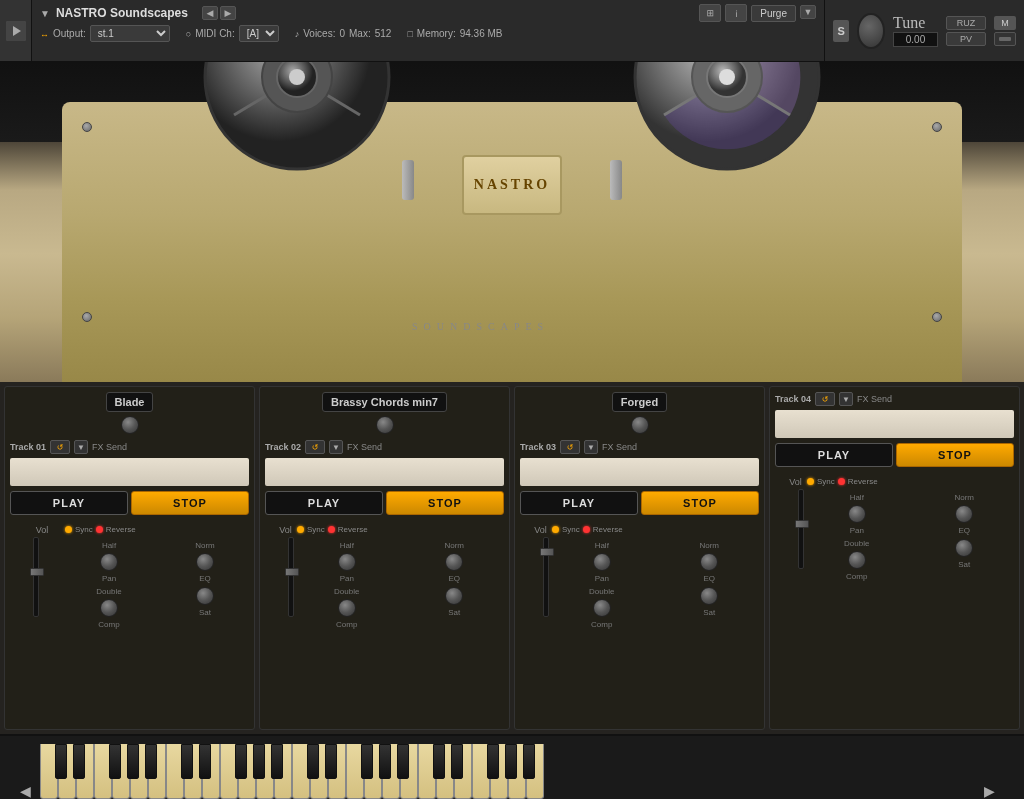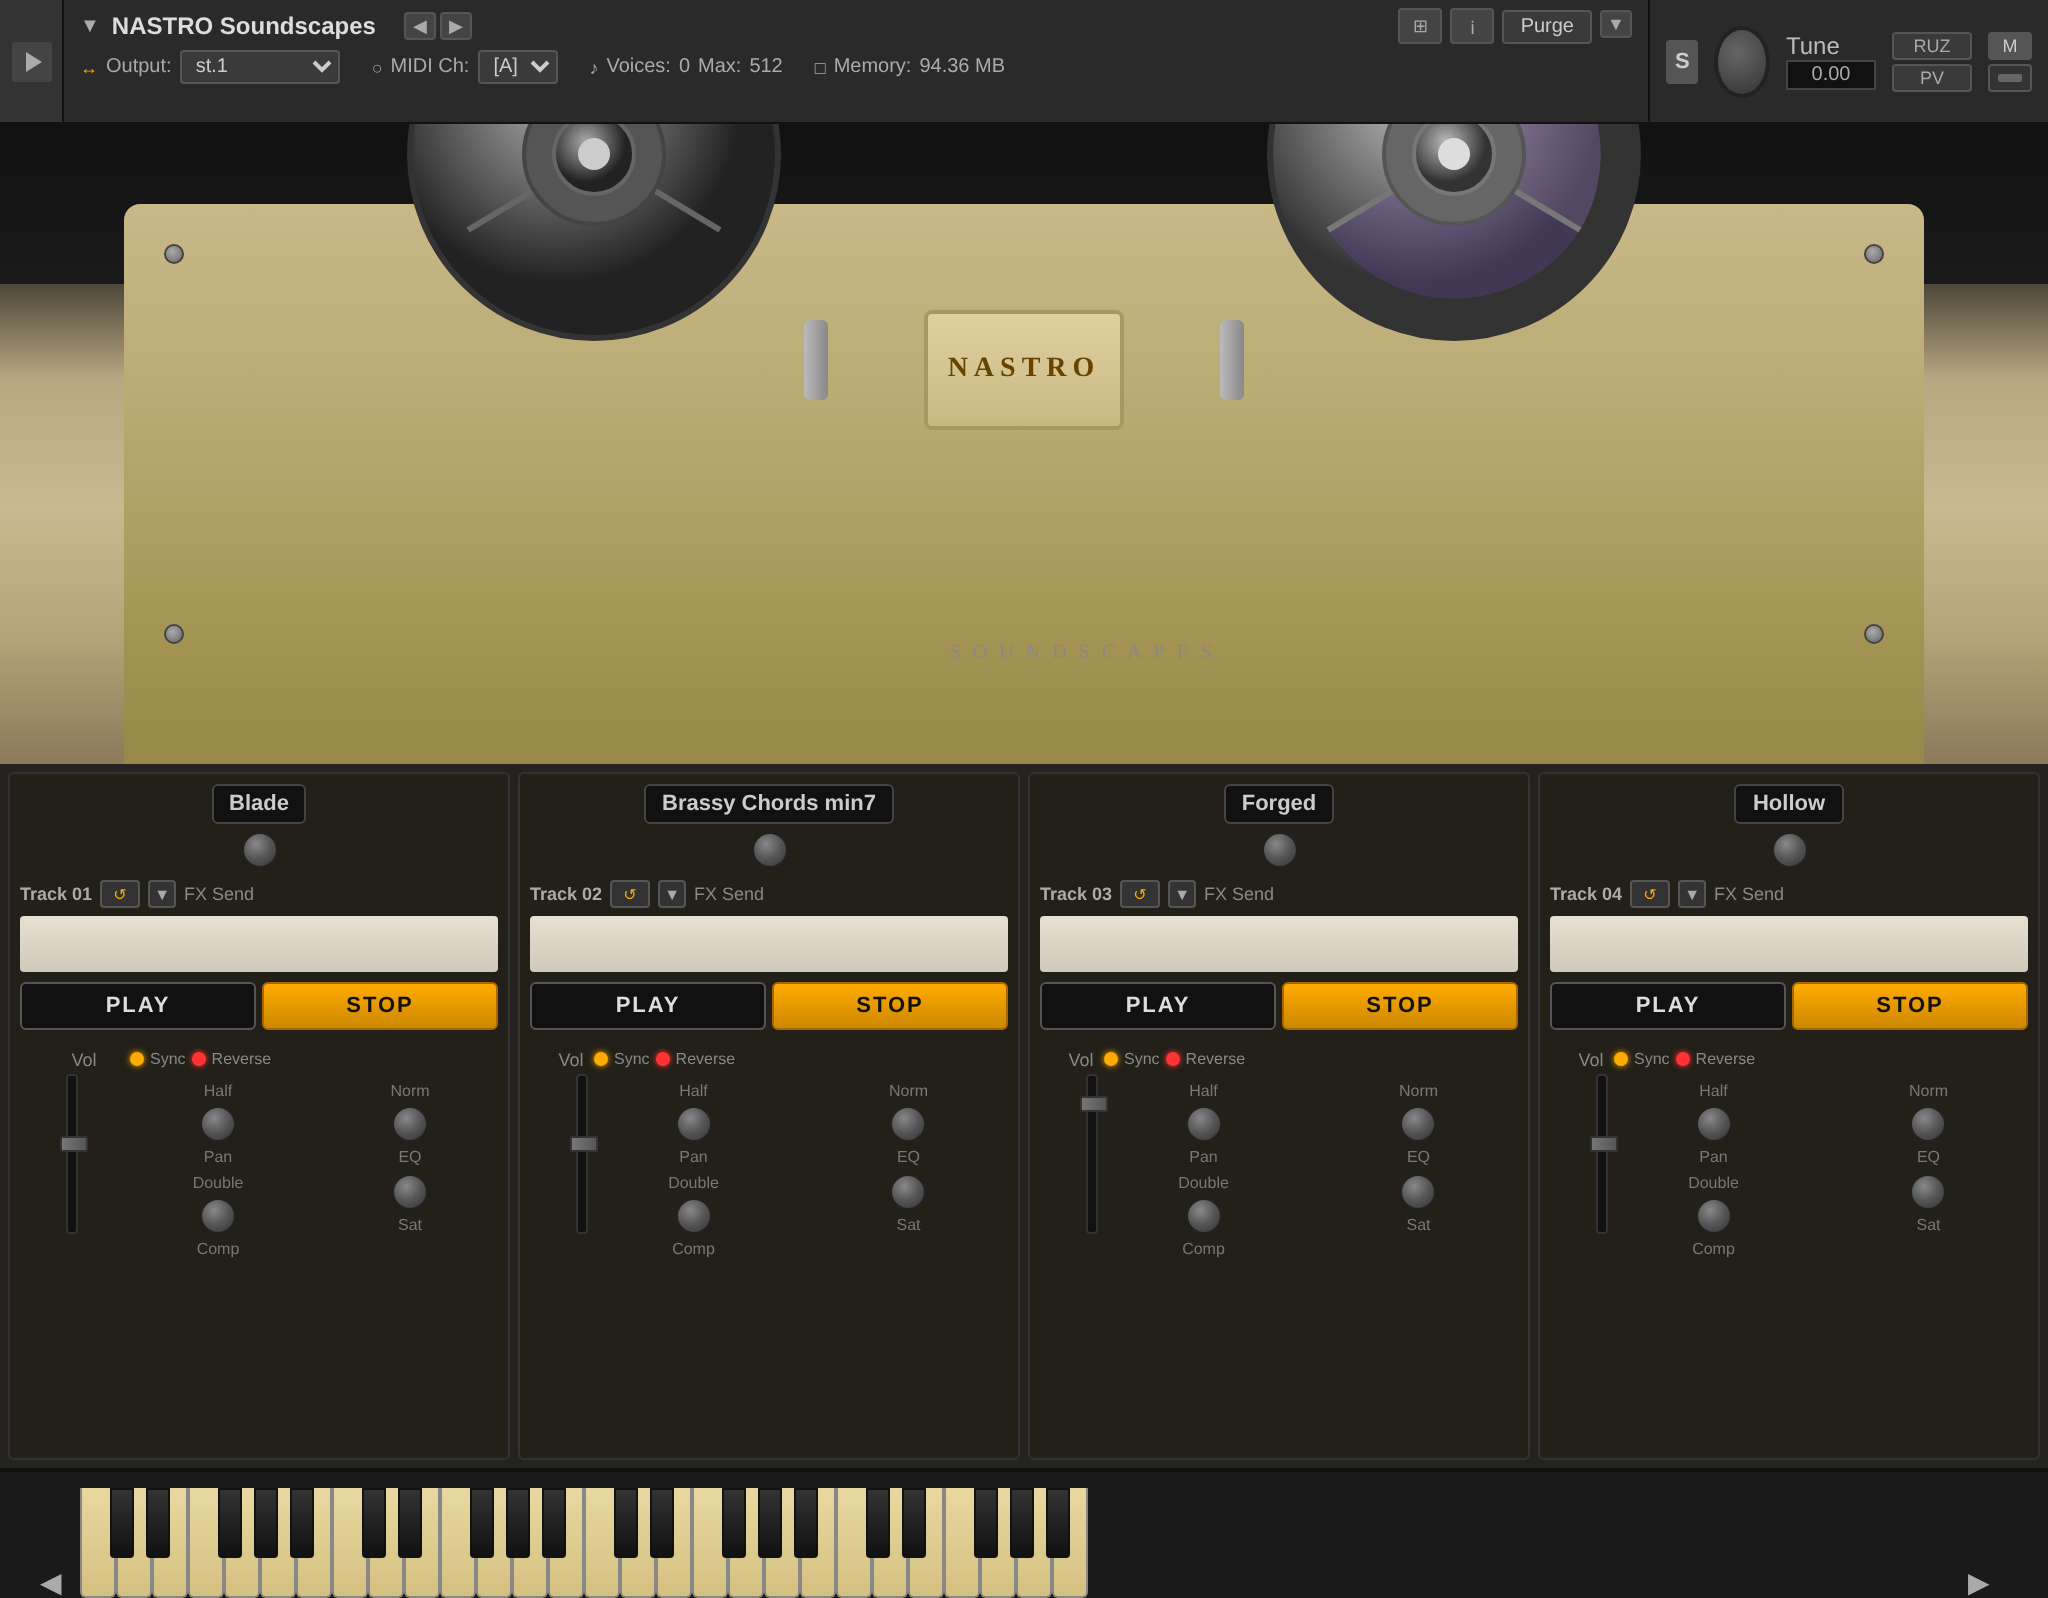--- a/index.html
+++ b/index.html
@@ -131,21 +131,21 @@
       background: radial-gradient(circle at 40% 35%, #666, #333);
       border-radius: 50%;
       border: 2px solid #222;
     }
     .tune-section {
       display: flex;
       flex-direction: column;
       font-size: 10px;
       color: #aaa;
     }
-    .tune-label { font-size: 12px; color: #bbb; }
+    .tune-label { font-size: 16px; color: #bbb; font-family: Liberation Serif, serif; }
     .tune-value {
       background: #111;
       border: 1px solid #444;
       color: #aaa;
       width: 45px;
       padding: 1px 3px;
       font-size: 10px;
       text-align: center;
     }
     .side-btns {
@@ -588,21 +588,21 @@
       <div style="position:absolute;top:48px;left:50%;transform:translateX(-50%);width:240px;height:80px;">
 
         <div style="position:absolute;left:10px;top:10px;width:12px;height:40px;background:linear-gradient(90deg,#bbb,#888);border-radius:3px;"></div>
         <div style="position:absolute;right:10px;top:10px;width:12px;height:40px;background:linear-gradient(90deg,#bbb,#888);border-radius:3px;"></div>
 
         <div style="position:absolute;left:50%;transform:translateX(-50%);top:5px;width:100px;height:60px;background:linear-gradient(180deg,#e0d0a0,#c8b880);border-radius:4px;border:2px solid #a89860;display:flex;align-items:center;justify-content:center;">
           <span style="font-size:14px;font-weight:bold;letter-spacing:3px;color:#664400;font-family:serif;">NASTRO</span>
         </div>
       </div>
 
-      <div style="position:absolute;bottom:50px;left:50%;transform:translateX(-50%);width:200px;text-align:right;">
+      <div style="position:absolute;bottom:50px;left:50%;transform:translateX(-50%);width:200px;text-align:left;">
         <span style="font-size:10px;letter-spacing:6px;color:#888;font-family:serif;">SOUNDSCAPES</span>
       </div>
 
       <div style="position:absolute;top:20px;left:20px;width:10px;height:10px;background:radial-gradient(circle at 40% 35%,#aaa,#666);border-radius:50%;border:1px solid #444;"></div>
       <div style="position:absolute;top:20px;right:20px;width:10px;height:10px;background:radial-gradient(circle at 40% 35%,#aaa,#666);border-radius:50%;border:1px solid #444;"></div>
       <div style="position:absolute;bottom:60px;left:20px;width:10px;height:10px;background:radial-gradient(circle at 40% 35%,#aaa,#666);border-radius:50%;border:1px solid #444;"></div>
       <div style="position:absolute;bottom:60px;right:20px;width:10px;height:10px;background:radial-gradient(circle at 40% 35%,#aaa,#666);border-radius:50%;border:1px solid #444;"></div>
     </div>
   </div>
 
@@ -783,24 +783,20 @@
               <div style="display:flex;flex-direction:column;gap:3px;align-items:center;">
                 <div class="mini-knob"></div>
                 <span style="font-size:8px;color:#777;">Sat</span>
               </div>
             </div>
           </div>
         </div>
       </div>
 
       <div class="track-card">
-        <div class="track-header">
-          <div class="track-name-badge">Hollow</div>
-          <div class="mini-knob"></div>
-        </div>
         <div class="track-sub-header">
           <span class="track-num">Track 04</span>
           <div class="icon-btn-small">↺</div>
           <div class="dropdown-btn">▼</div>
           <span>FX Send</span>
         </div>
         <div class="waveform-area"></div>
         <div class="play-stop-row">
           <div class="play-btn">PLAY</div>
           <div class="stop-btn">STOP</div>

